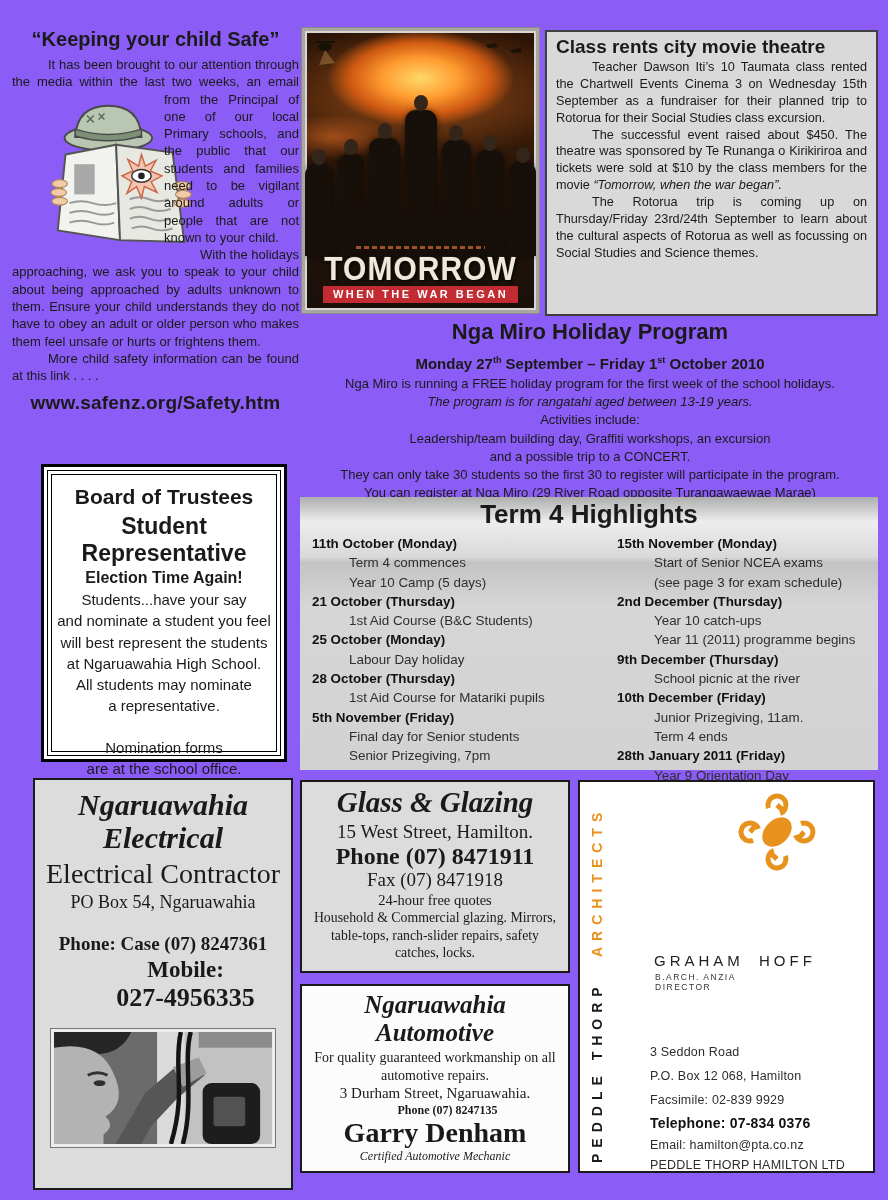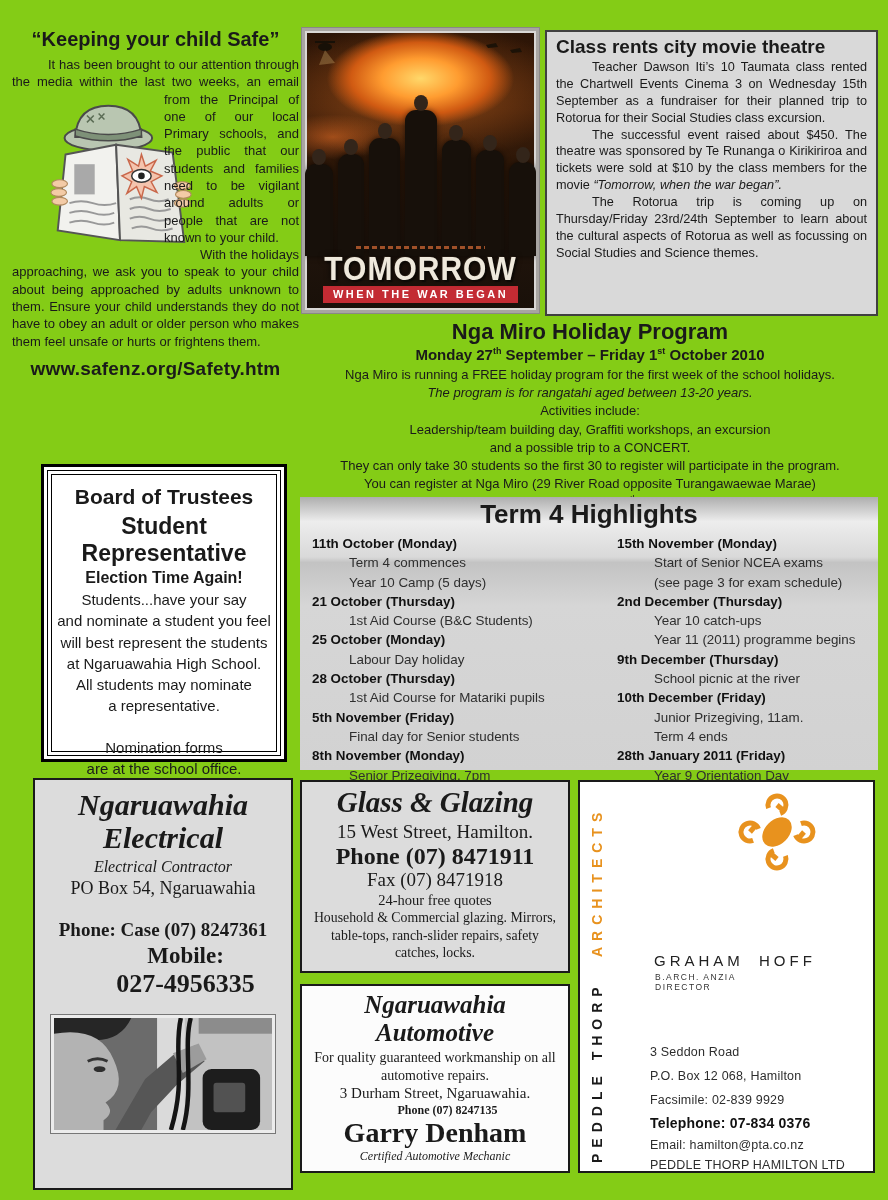--- a/index.html
+++ b/index.html
@@ -1,19 +1,19 @@
 <!DOCTYPE html>
 <html><head>
 <meta charset="utf-8">
 <style>
   * { box-sizing: border-box; margin: 0; padding: 0; }
   html,body { background:#fff; }
   .page {
     position: relative; width: 888px; height: 1200px; margin: 0 auto;
-    background: #84cc16; overflow: hidden;
+    background: #8b5cf6; overflow: hidden;
     font-family: "Liberation Sans", sans-serif; color: #1a1a1a;
   }
   .abs { position: absolute; }
 
   
   .col-left { left:12px; top:28px; width:287px; }
   .cs-title { font-size:20px; font-weight:bold; text-align:center; margin-bottom:5px; }
   .cs-p { font-size:13px; line-height:1.33; text-align:justify; }
   .indent { text-indent:36px; }
   .clipart { float:left; width:146px; height:156px; margin:3px 6px 2px 0; }
@@ -62,41 +62,41 @@
   
   .movie-box {
     left:545px; top:30px; width:333px; height:286px;
     background:#d9d9d9; border:2px solid #404040; padding:4px 9px 0 9px;
   }
   .movie-title { font-size:19px; font-weight:bold; margin-bottom:1px; }
   .movie-p { font-size:12.7px; line-height:1.33; text-align:justify; }
 
   
   .nga { left:300px; top:319px; width:580px; text-align:center; }
-  .nga-title { font-size:22px; font-weight:bold; margin-bottom:1px; }
+  .nga-title { font-size:22px; font-weight:bold; margin-bottom:10px; }
   .nga-date { font-size:15px; font-weight:bold; margin-bottom:3px; }
   .nga-line { font-size:13px; line-height:1.40; }
   .nga sup { font-size:9px; }
 
   
   .term4 {
     left:300px; top:497px; width:578px; height:273px;
     background: linear-gradient(180deg,#aeaeae 0%, #ededed 9%, #d9d9d9 22%, #c3c3c3 24%, #d6d6d6 40%, #d2d2d2 100%);
   }
   .t4-title { font-size:26px; font-weight:bold; text-align:center; padding:2px 0 4px; }
   .t4-cols { display:flex; padding:0 6px;gap:44px; }
   .t4-col { width:50%; padding:0 6px; }
   .t4-date { font-size:13.4px; font-weight:bold; line-height:1.44; color:#111; }
   .t4-item { font-size:13.4px; line-height:1.44; padding-left:37px; color:#2e2e2e; }
 
   
   .ad { border:2px solid #1a1a1a; font-family:"Liberation Serif", serif; text-align:center; }
   .ad-electrical { left:33px; top:778px; width:260px; height:412px; background:#dcdcdc; padding-top:8px; }
   .elec-name { font-size:30px; font-weight:bold; font-style:italic; line-height:1.1; }
-  .elec-l1 { font-size:16px; margin-top:4px;font-style:italic; }
+  .elec-l1 { font-size:28px; margin-top:4px; }
   .elec-l2 { font-size:18px; margin-top:2px; }
   .elec-phone { font-size:19px; font-weight:bold; margin-top:20px; }
   .elec-mob { font-size:23px; font-weight:bold; margin-top:2px;padding-left:45px; }
   .elec-num { font-size:26px; font-weight:bold; }
   .elec-photo { width:224px; height:118px; margin:16px auto 0; border:3px solid #ececec; outline:1px solid #777; }
 
   .ad-glass { left:300px; top:780px; width:270px; height:193px; background:#dcdcdc; padding-top:6px; }
   .glass-title { font-size:29px; font-weight:bold; font-style:italic; line-height:1; }
   .glass-addr { font-size:19px; margin-top:4px; }
   .glass-phone { font-size:24px; font-weight:bold; line-height:1.1; }
@@ -149,20 +149,21 @@
             <ellipse cx="12" cy="92" rx="8" ry="4"></ellipse>
               <ellipse cx="11" cy="101" rx="8" ry="4"></ellipse>
               <ellipse cx="12" cy="110" rx="8" ry="4"></ellipse>
             <ellipse cx="138" cy="94" rx="8" ry="4"></ellipse>
               <ellipse cx="139" cy="103" rx="8" ry="4"></ellipse>
               <ellipse cx="138" cy="112" rx="8" ry="4"></ellipse>
           </g>
         </svg></span><span>Principal of one of our local Primary schools, and the public that our students and families need to be vigilant around adults or people that are not known to your child.</span>
     </p>
     <p class="cs-p indent">With the holidays approaching, we ask you to speak to your child about being approached by adults unknown to them.  Ensure your child understands they do not have to obey an adult or older person who makes them feel unsafe or hurts or frightens them.</p>
+    <p class="cs-p indent">More child safety information can be found at this link . . . .</p>
     <div class="safelink">www.safenz.org/Safety.htm</div>
   </section>
 
   <section class="abs board">
     <div class="board-t1">Board of Trustees</div>
     <div class="board-t2">Student Representative</div>
     <div class="board-sub">Election Time Again!</div>
     <div class="board-line">Students...have your say</div>
     <div class="board-line">and nominate a student you feel</div>
     <div class="board-line">will best represent the students</div>
@@ -206,21 +207,21 @@
     <h2 class="movie-title">Class rents city movie theatre</h2>
     <p class="movie-p indent">Teacher Dawson Iti’s 10 Taumata class rented the Chartwell Events Cinema 3 on Wednesday 15th September as a fundraiser for their planned trip to Rotorua for their Social Studies class excursion.</p>
     <p class="movie-p indent"><span>The successful event raised about $450. The theatre was sponsored by Te Runanga o Kirikiriroa and tickets were sold at $10 by the class members for the movie </span><i>“Tomorrow, when the war began”.</i></p>
     <p class="movie-p indent">The Rotorua trip is coming up on Thursday/Friday 23rd/24th September to learn about the cultural aspects of Rotorua as well as focussing on Social Studies and Science themes.</p>
   </section>
 
   <section class="abs nga">
     <div class="nga-title">Nga Miro Holiday Program</div>
     <div class="nga-date"><span>Monday 27</span><sup>th</sup><span> September – Friday 1</span><sup>st</sup><span> October 2010</span></div>
     <div class="nga-line">Nga Miro is running a FREE holiday program for the first week of the school holidays.</div>
-    <div class="nga-line" style="font-style:italic">The program is for rangatahi aged between 13-20 years.</div>
+    <div class="nga-line" style="font-style:italic">The program is for rangatahi aged between 13-19 years.</div>
     <div class="nga-line">Activities include:</div>
     <div class="nga-line">Leadership/team building day, Graffiti workshops, an excursion</div>
     <div class="nga-line">and a possible trip to a CONCERT.</div>
     <div class="nga-line">They can only take 30 students so the first 30 to register will participate in the program.</div>
     <div class="nga-line">You can register at Nga Miro (29 River Road opposite Turangawaewae Marae)</div>
     <div class="nga-line"><span>right up until 5pm Friday 24</span><sup>th</sup><span> September.</span></div>
   </section>
 
   <section class="abs term4">
     <div class="t4-title">Term 4 Highlights</div>
@@ -230,21 +231,20 @@
         <div class="t4-item">Term 4 commences</div>
         <div class="t4-item">Year 10 Camp (5 days)</div>
         <div class="t4-date">21 October (Thursday)</div>
         <div class="t4-item">1st Aid Course (B&amp;C Students)</div>
         <div class="t4-date">25 October (Monday)</div>
         <div class="t4-item">Labour Day holiday</div>
         <div class="t4-date">28 October (Thursday)</div>
         <div class="t4-item">1st Aid Course for Matariki pupils</div>
         <div class="t4-date">5th November (Friday)</div>
         <div class="t4-item">Final day for Senior students</div>
-        <div class="t4-date">8th November (Monday)</div>
         <div class="t4-item">Senior Prizegiving, 7pm</div>
       </div>
       <div class="t4-col">
         <div class="t4-date">15th November (Monday)</div>
         <div class="t4-item">Start of Senior NCEA exams</div>
         <div class="t4-item">(see page 3 for exam schedule)</div>
         <div class="t4-date">2nd December (Thursday)</div>
         <div class="t4-item">Year 10 catch-ups</div>
         <div class="t4-item">Year 11 (2011) programme begins</div>
         <div class="t4-date">9th December (Thursday)</div>

